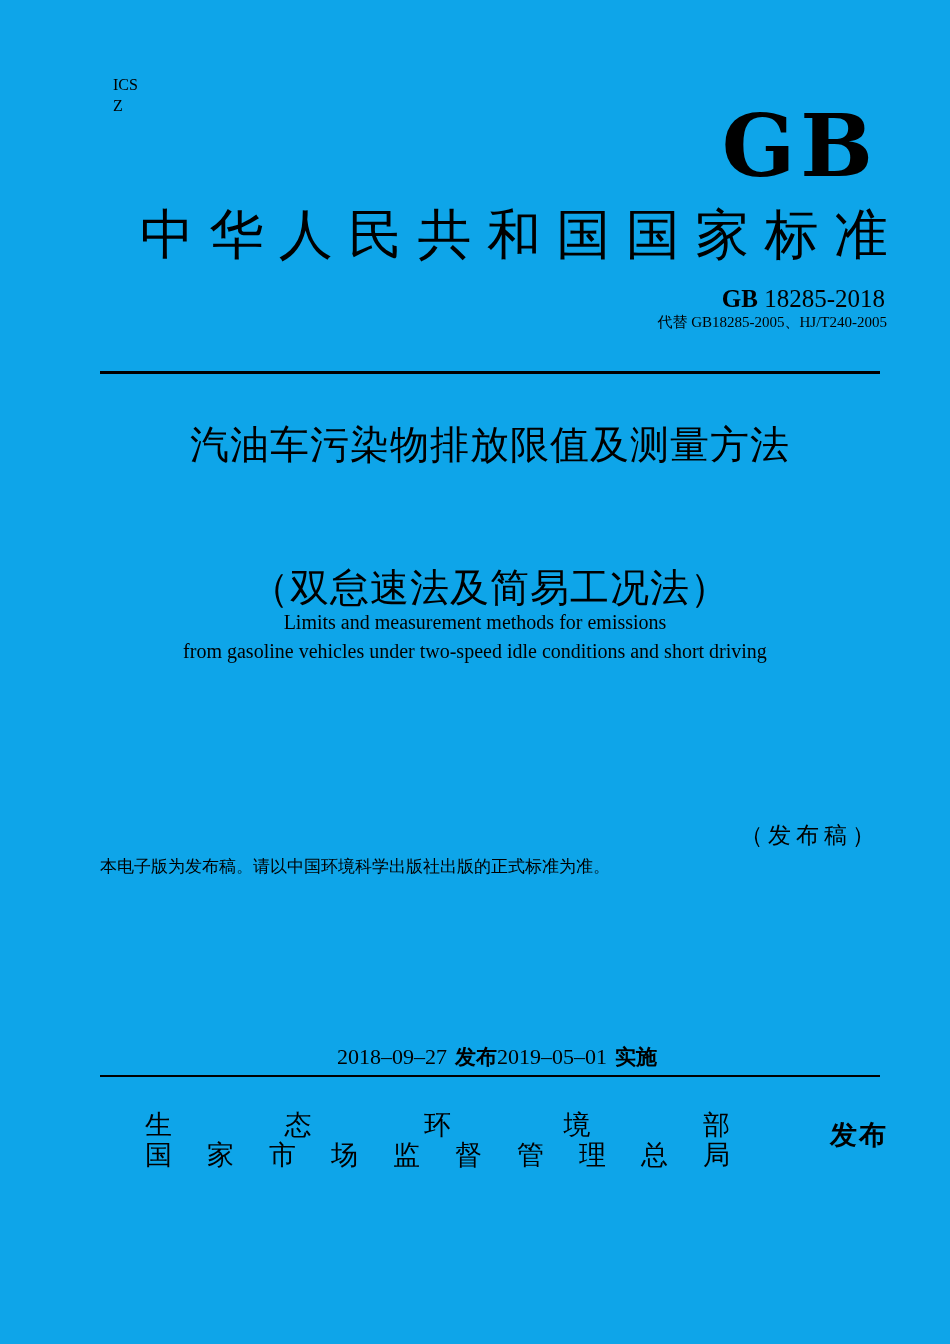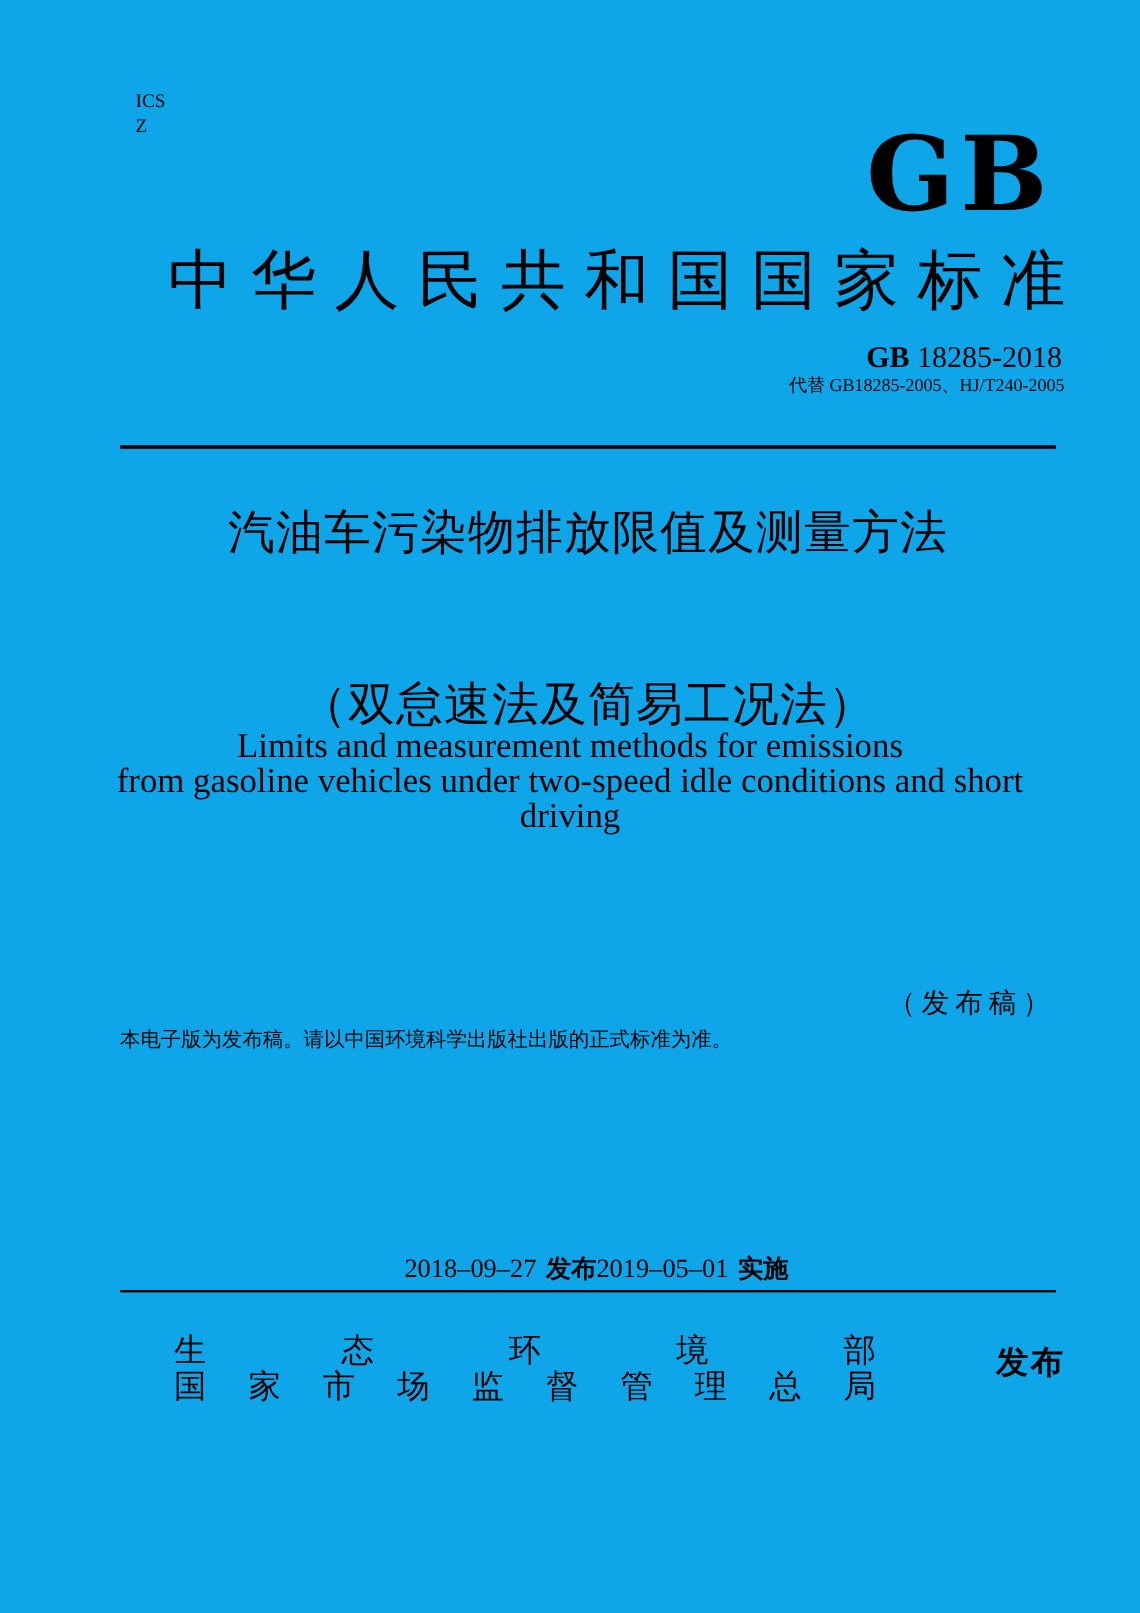--- a/index.html
+++ b/index.html
@@ -97,21 +97,21 @@
   .title-zh-2 { top: 527px; margin-top: 40px; }
 
   
   .title-en {
     position: absolute;
     left: 60px;
     width: 830px;
     top: 608px;
     text-align: center;
     font-family: "Liberation Serif", serif;
-    font-size: 29px;
+    font-size: 20px;
     line-height: 29px;
   }
 
   
   .draft-label {
     position: absolute;
     left: 100px;
     width: 780px;
     top: 822px;
     text-align: right;

